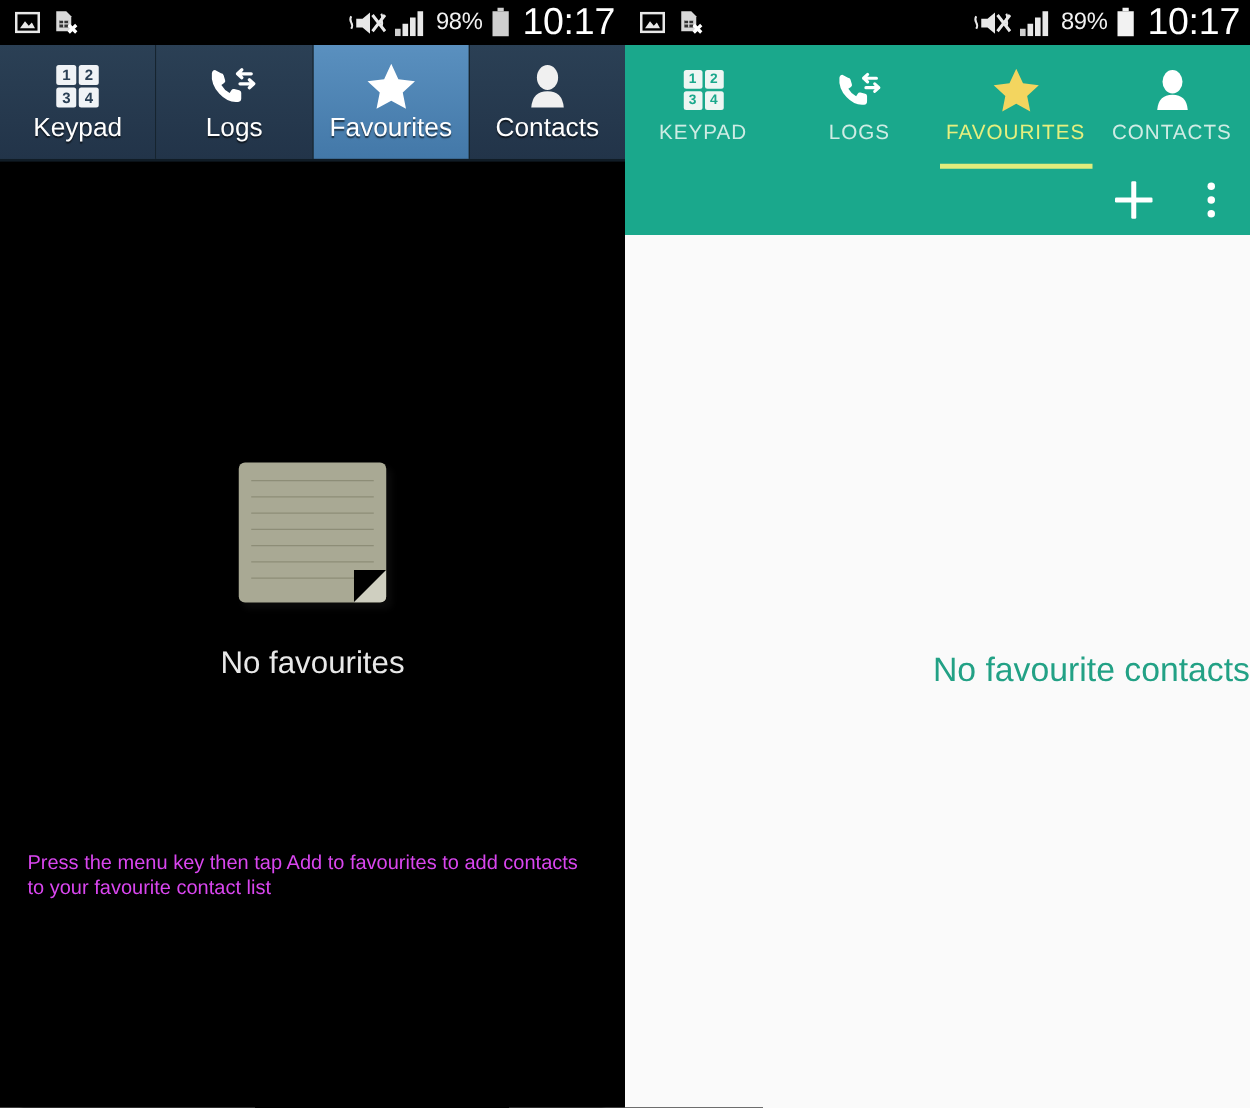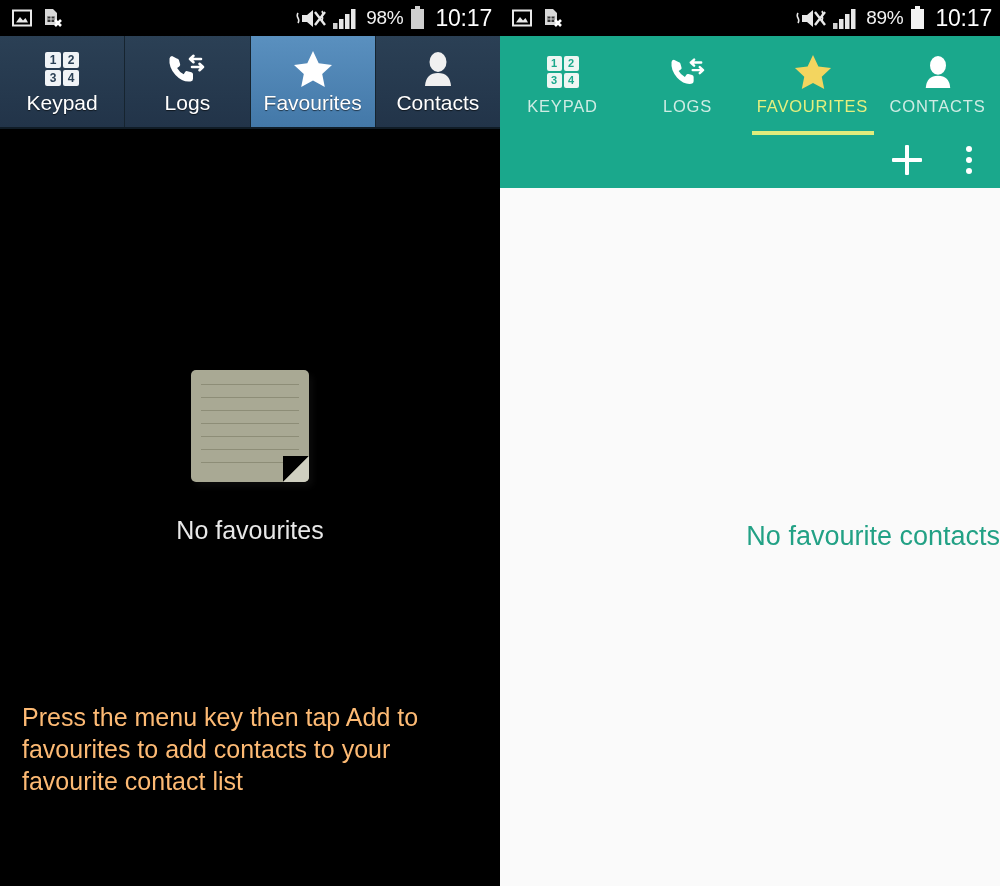--- a/index.html
+++ b/index.html
@@ -17,21 +17,21 @@
   .statusbar {
     height: 36px; width: 100%;
     background: #000; color: #fff;
     display: flex; align-items: center;
     padding: 0 8px 0 12px;
     position: relative;
   }
   .sb-left { display: flex; align-items: center; gap: 11px; }
   .sb-right { margin-left: auto; display: flex; align-items: center; gap: 7px; }
   .sb-pct { font-size: 19px; letter-spacing: -0.3px; color: #f2f2f2; }
-  .sb-time { font-size: 23px; color: #fff; letter-spacing: -0.2px; margin-left: 3px; }
+  .sb-time { font-size: 30px; color: #fff; letter-spacing: -0.2px; margin-left: 3px; }
 
   
   .tabbar-l {
     display: flex; height: 93px; width: 100%;
     background: #24384b;
     border-bottom: 2px solid #101c26;
   }
   .tab-l {
     flex: 1; position: relative;
     display: flex; flex-direction: column;
@@ -79,22 +79,22 @@
   .note .foldmask {
     position: absolute; right: 0; bottom: 0;
     width: 26px; height: 26px;
     background: #000;
     clip-path: polygon(0 0, 100% 0, 0 100%);
   }
   .nofav {
     color: #e8e8e8; font-size: 25px; margin-top: 34px;
   }
   .hint-l {
-    position: absolute; left: 22px; right: 20px; top: 572px;
-    color: #fdba74; font-size: 25px; line-height: 1.28;
+    position: absolute; left: 22px; right: 20px; top: 552px;
+    color: #d946ef; font-size: 16px; line-height: 1.28;
   }
 
   
   .phone-right { width: 500px; height: 886px; background: #fafafa; position: relative; }
   .statusbar-r { background: #000; }
 
   .appbar-r {
     background: #1aa88c;
     height: 152px; width: 100%;
     position: relative;

